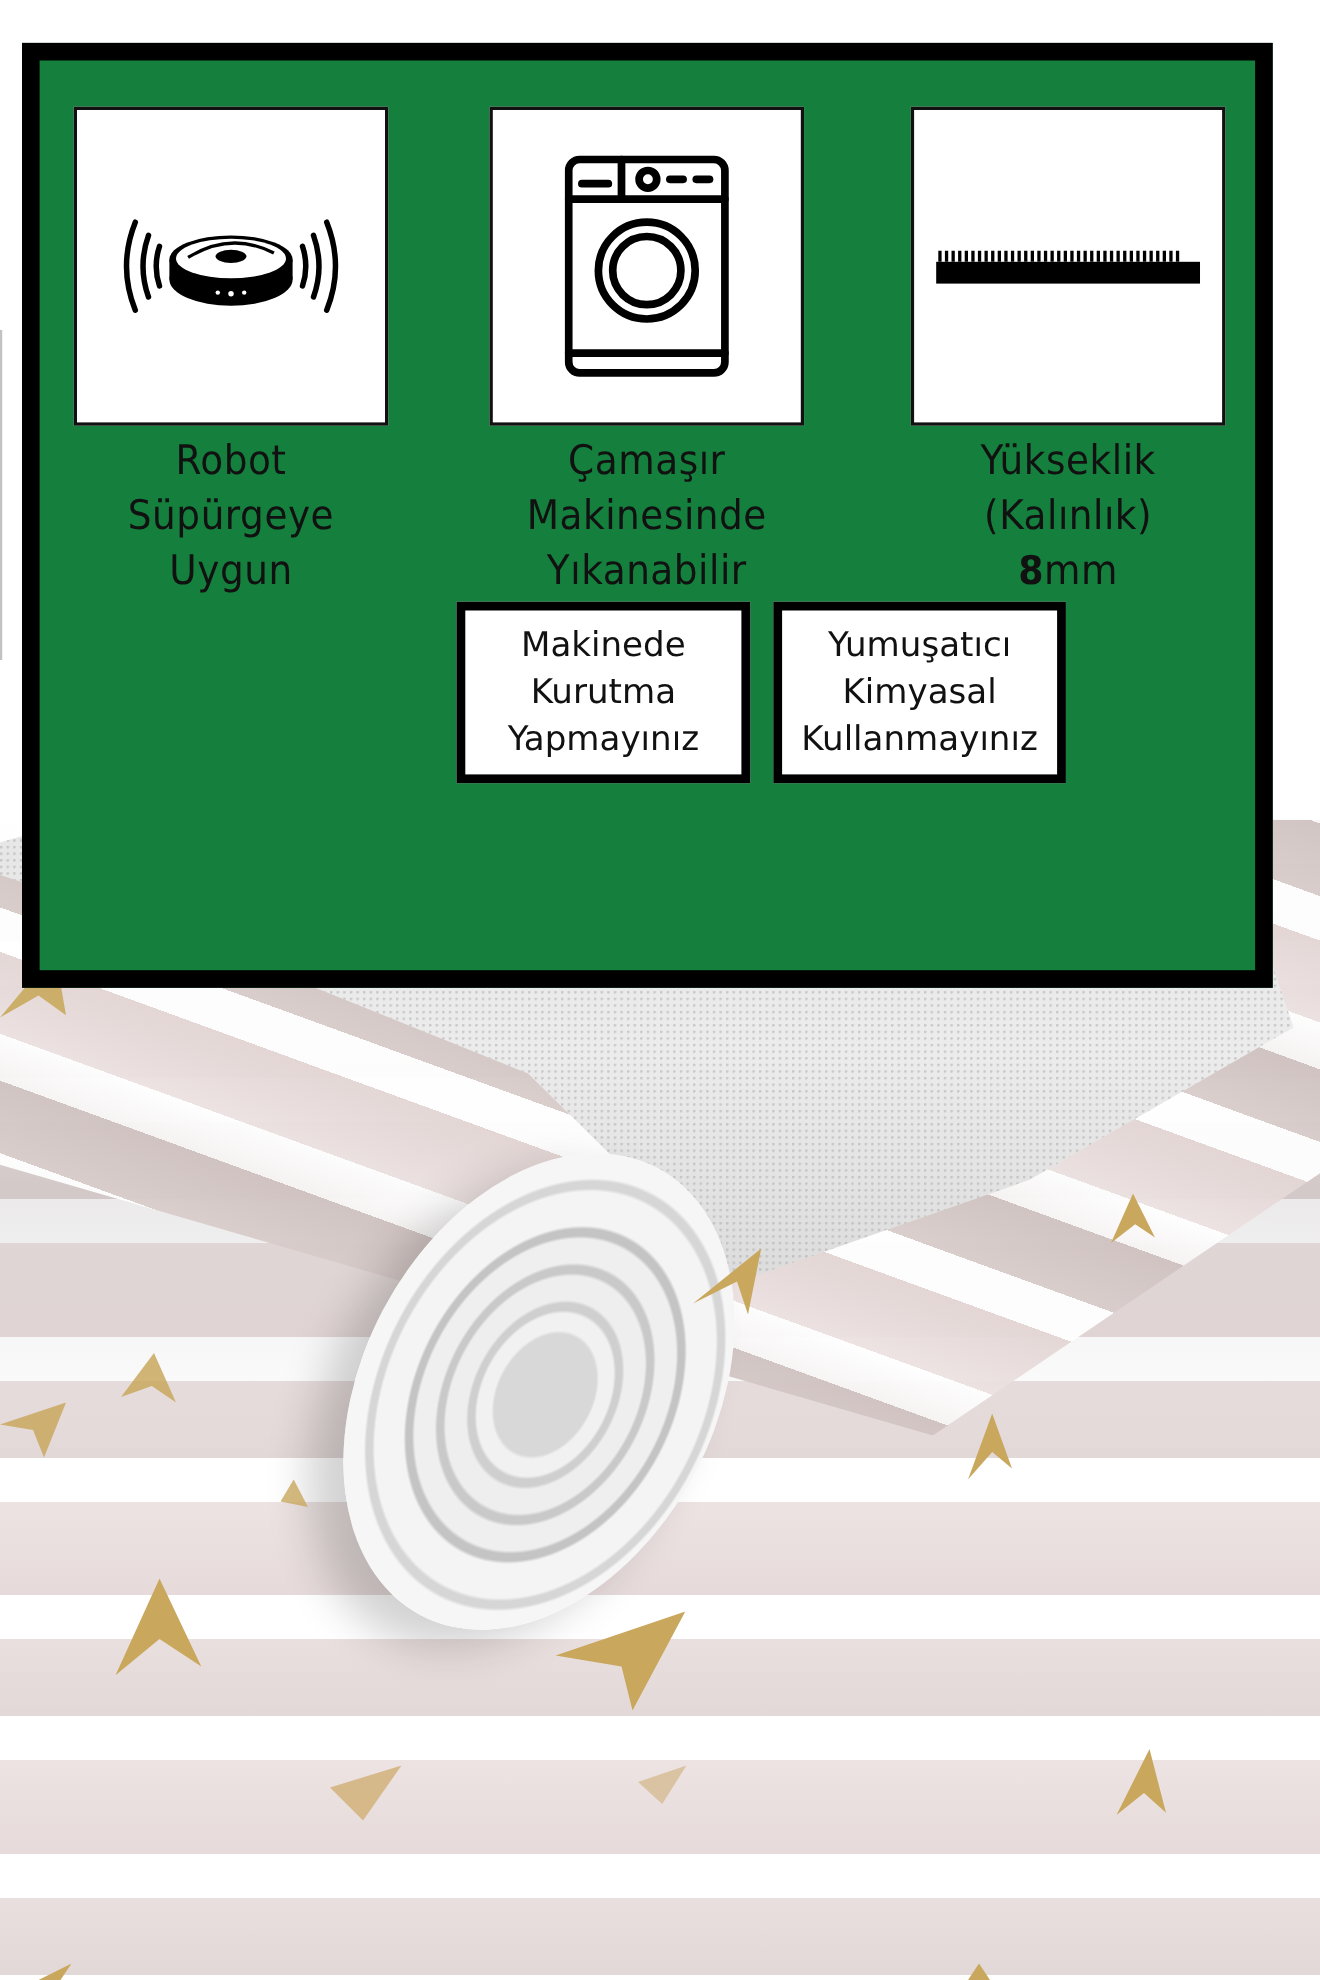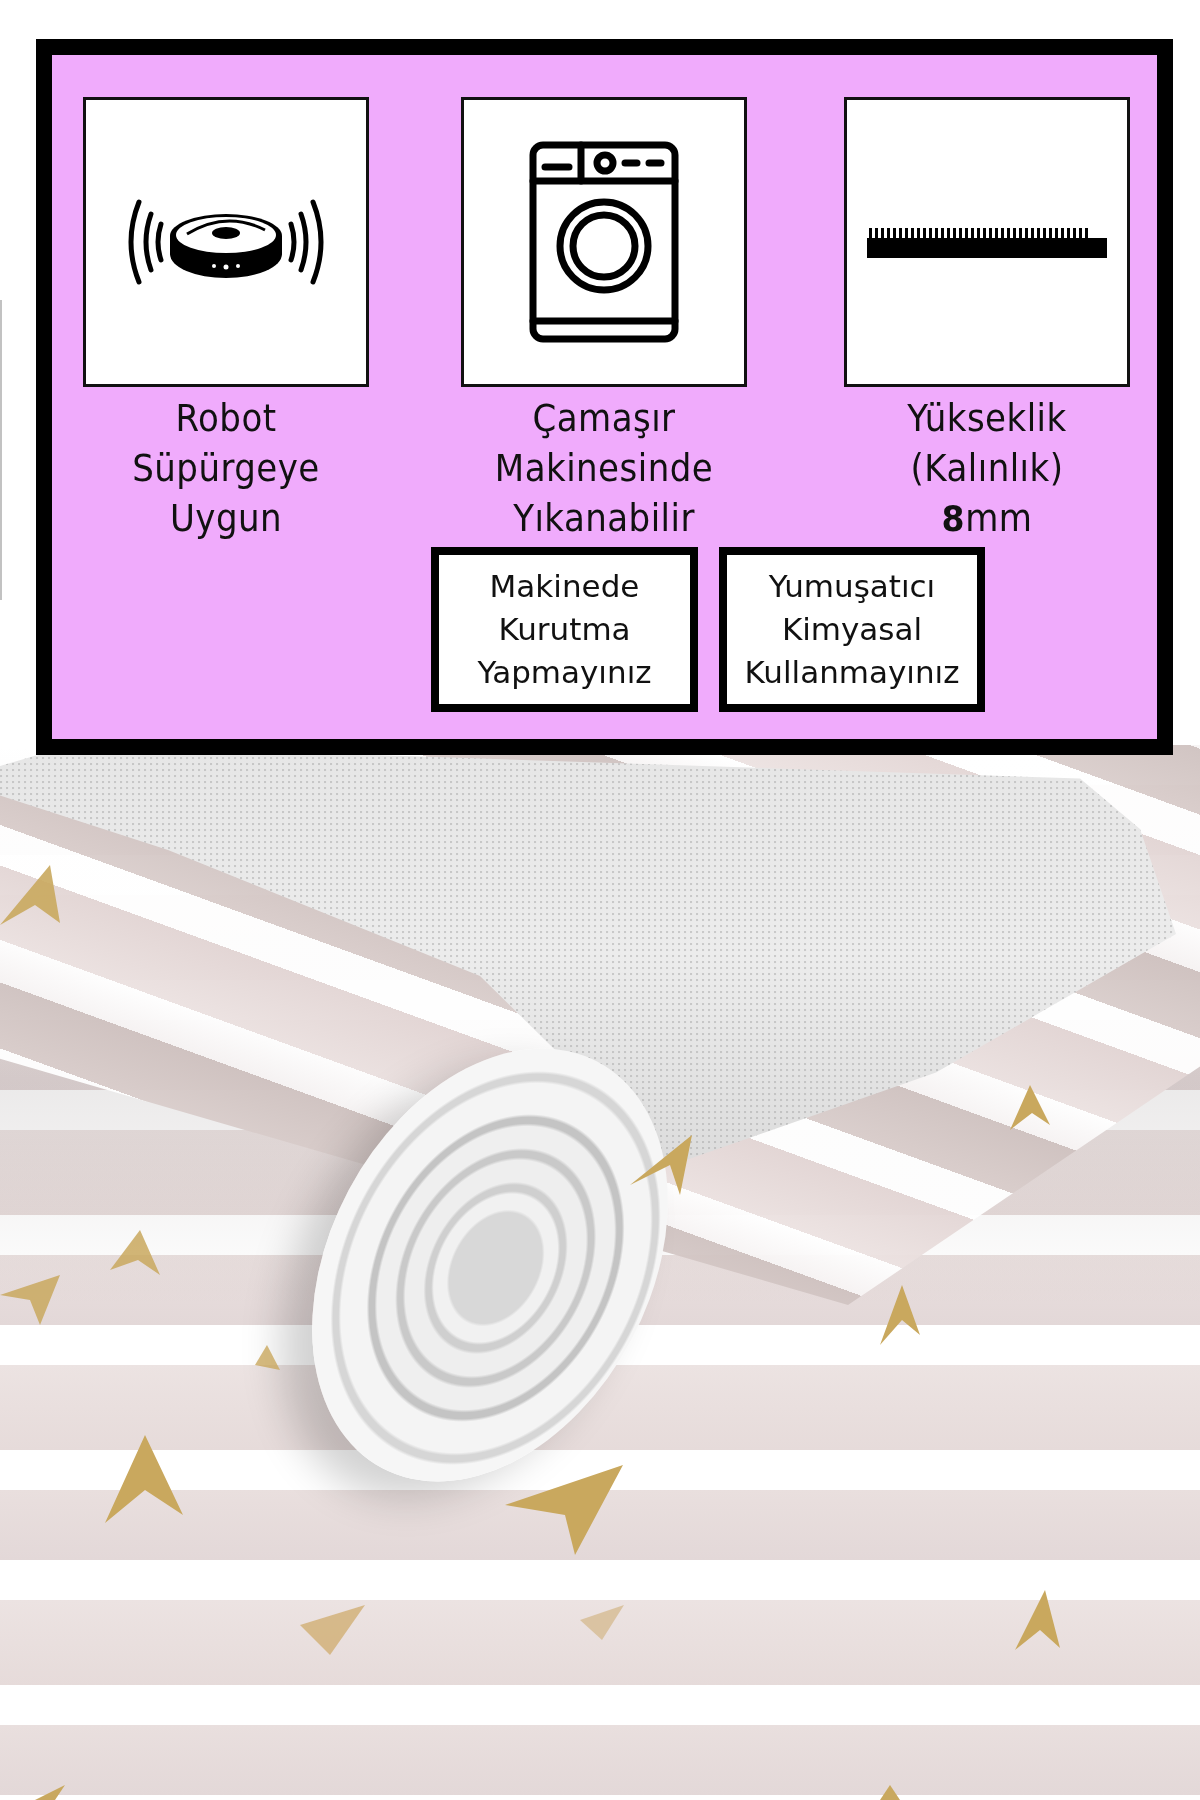--- a/index.html
+++ b/index.html
@@ -6,22 +6,22 @@
   body {
     width: 1200px; height: 1800px; position: relative; overflow: hidden;
     background: #ffffff;
     font-family: "Liberation Sans", "DejaVu Sans", sans-serif;
     color: #111;
   }
   .edge-artifact { position: absolute; left: 0; top: 300px; width: 2px; height: 300px; background: #9a9a9a; opacity: .6; }
 
   
   .care-panel {
-    position: absolute; left: 36px; top: 39px; width: 1137px; height: 716px;
-    box-sizing: border-box; border: 16px solid #000; background: #f0abfc; z-index: 5;
+    position: absolute; left: 20px; top: 39px; width: 1137px; height: 859px;
+    box-sizing: border-box; border: 16px solid #000; background: #15803d; z-index: 5;
   }
   .icon-box {
     position: absolute; top: 42px; width: 286px; height: 290px;
     box-sizing: border-box; border: 3px solid #111; background: #fff;
     display: flex; align-items: center; justify-content: center;
   }
   .icon-box svg { display: block; }
   .label {
     position: absolute; top: 339px; width: 320px; text-align: center;
     font-size: 37px; line-height: 50px; letter-spacing: .5px; font-weight: 400;

